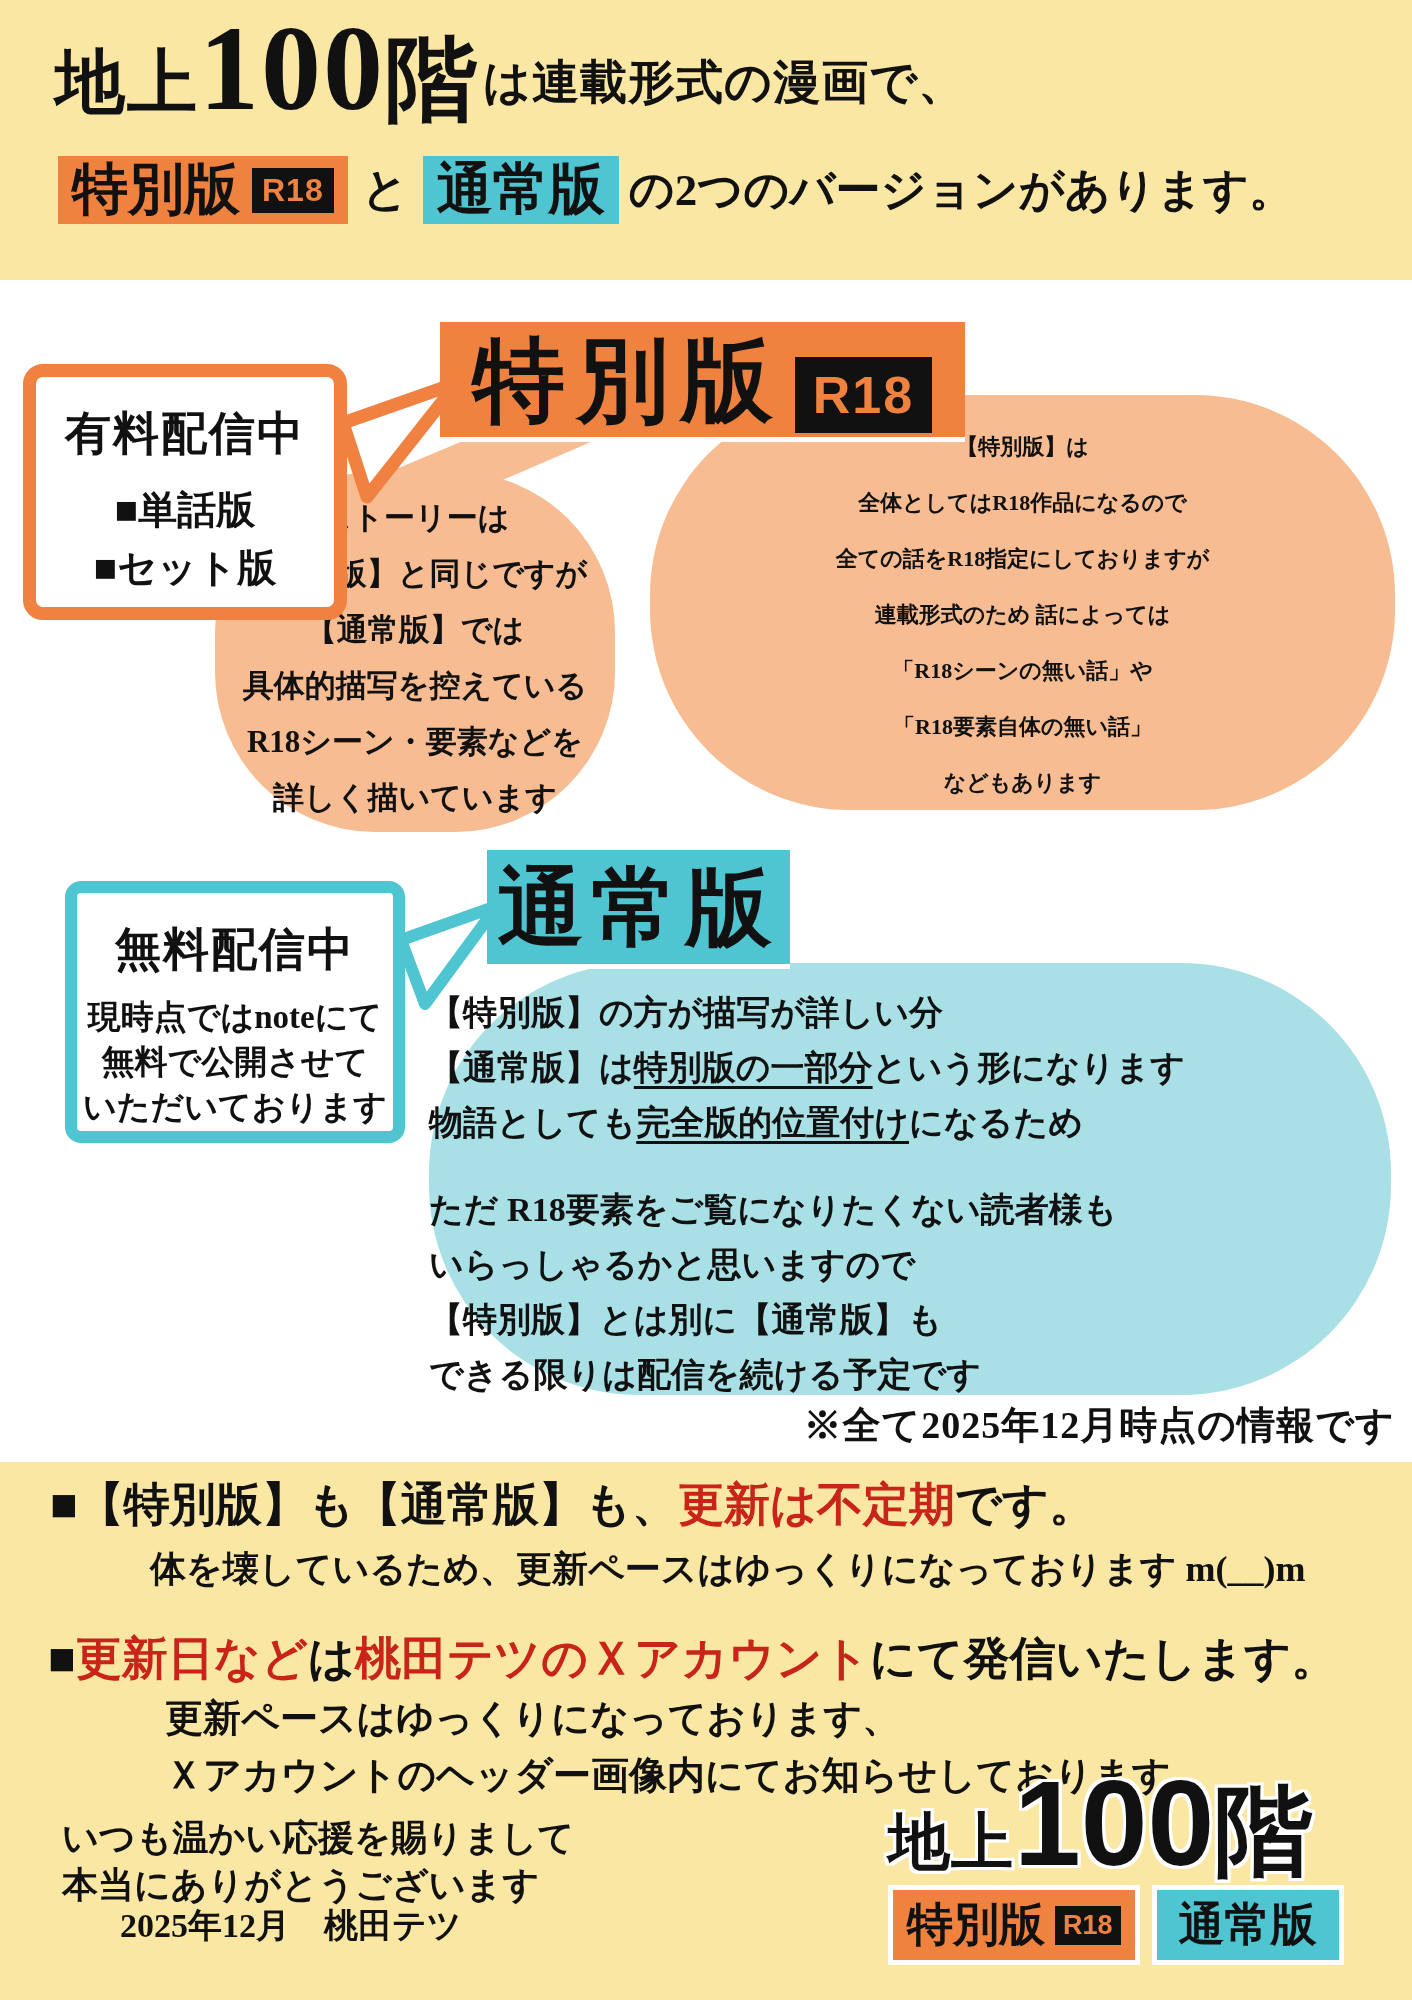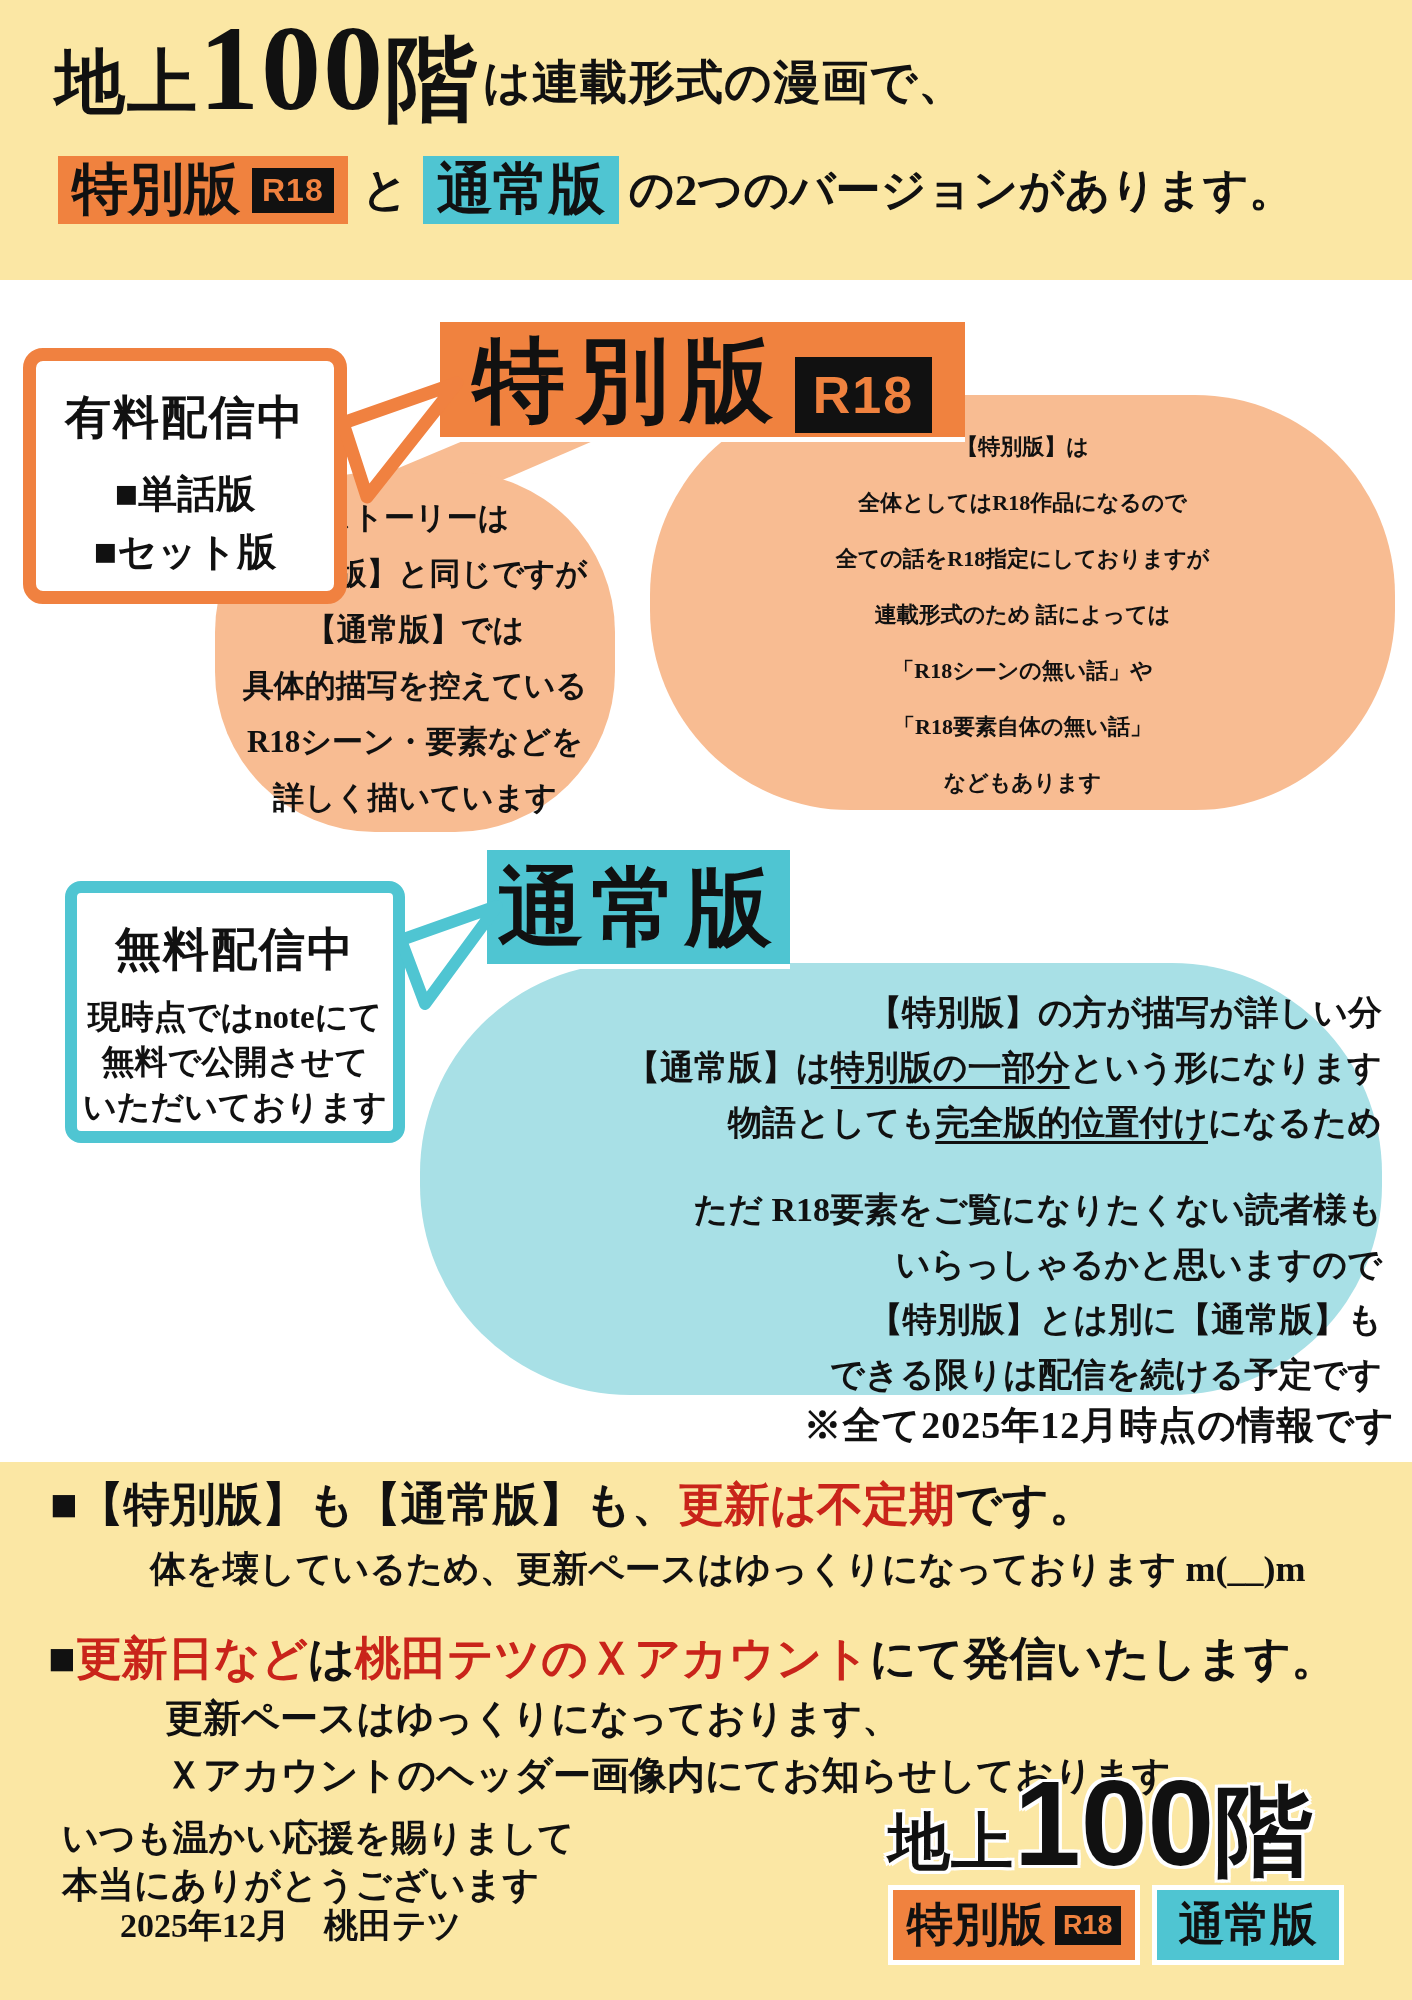--- a/index.html
+++ b/index.html
@@ -37,30 +37,30 @@
   .banner{position:absolute;display:flex;align-items:center;justify-content:center;z-index:3;
           box-shadow:0 5px 0 #ffffff;}
   .banner-special{left:440px;top:322px;width:525px;height:115px;background:#F0823F;}
   .banner-label{font-weight:900;font-size:92px;letter-spacing:12px;line-height:1;white-space:nowrap;}
   .banner-r18{align-self:flex-end;margin:0 0 4px 10px;background:#111;color:#F0823F;
               font-weight:900;font-size:52px;padding:8px 18px;letter-spacing:2px;}
   .banner-normal{left:487px;top:850px;width:303px;height:114px;background:#4FC5D2;}
   .banner-normal .banner-label{font-size:86px;letter-spacing:8px;}
 
   .callout{position:absolute;background:#fff;box-sizing:border-box;text-align:center;z-index:4;}
-  .callout-special{left:23px;top:348px;width:324px;height:256px;border:13px solid #F08140;border-radius:20px;}
+  .callout-special{left:23px;top:364px;width:324px;height:256px;border:13px solid #F08140;border-radius:20px;}
   .callout-normal{left:65px;top:881px;width:340px;height:262px;border:12px solid #4FC5D2;border-radius:16px;}
   .callout-title{font-weight:900;font-size:46px;margin-top:26px;letter-spacing:2px;}
   .callout-items{font-weight:800;font-size:39px;line-height:58px;margin-top:16px;}
   .callout-lines{font-weight:600;font-size:33px;line-height:45px;margin-top:14px;}
   .tail{position:absolute;z-index:5;}
 
   
-  .bubble-blue{position:absolute;left:420px;top:963px;width:962px;height:432px;background:#A8E0E6;
-               border-radius:210px;z-index:2;text-align:right;font-weight:600;
+  .bubble-blue{position:absolute;left:429px;top:963px;width:962px;height:432px;background:#A8E0E6;
+               border-radius:210px;z-index:2;text-align:left;font-weight:600;
                font-size:34px;line-height:55px;padding-top:22px;box-sizing:border-box;}
   .bubble-blue .gap{margin-top:32px;}
   .u{text-decoration:underline;text-decoration-thickness:3px;text-underline-offset:7px;}
   .red{color:#C9241A;}
 
   .note{position:absolute;right:17px;top:1400px;font-size:38px;font-weight:800;letter-spacing:1px;}
 
   
   .h-line{position:absolute;font-weight:800;font-size:46px;letter-spacing:0px;white-space:nowrap;}
   .h1{left:50px;top:1474px;}

